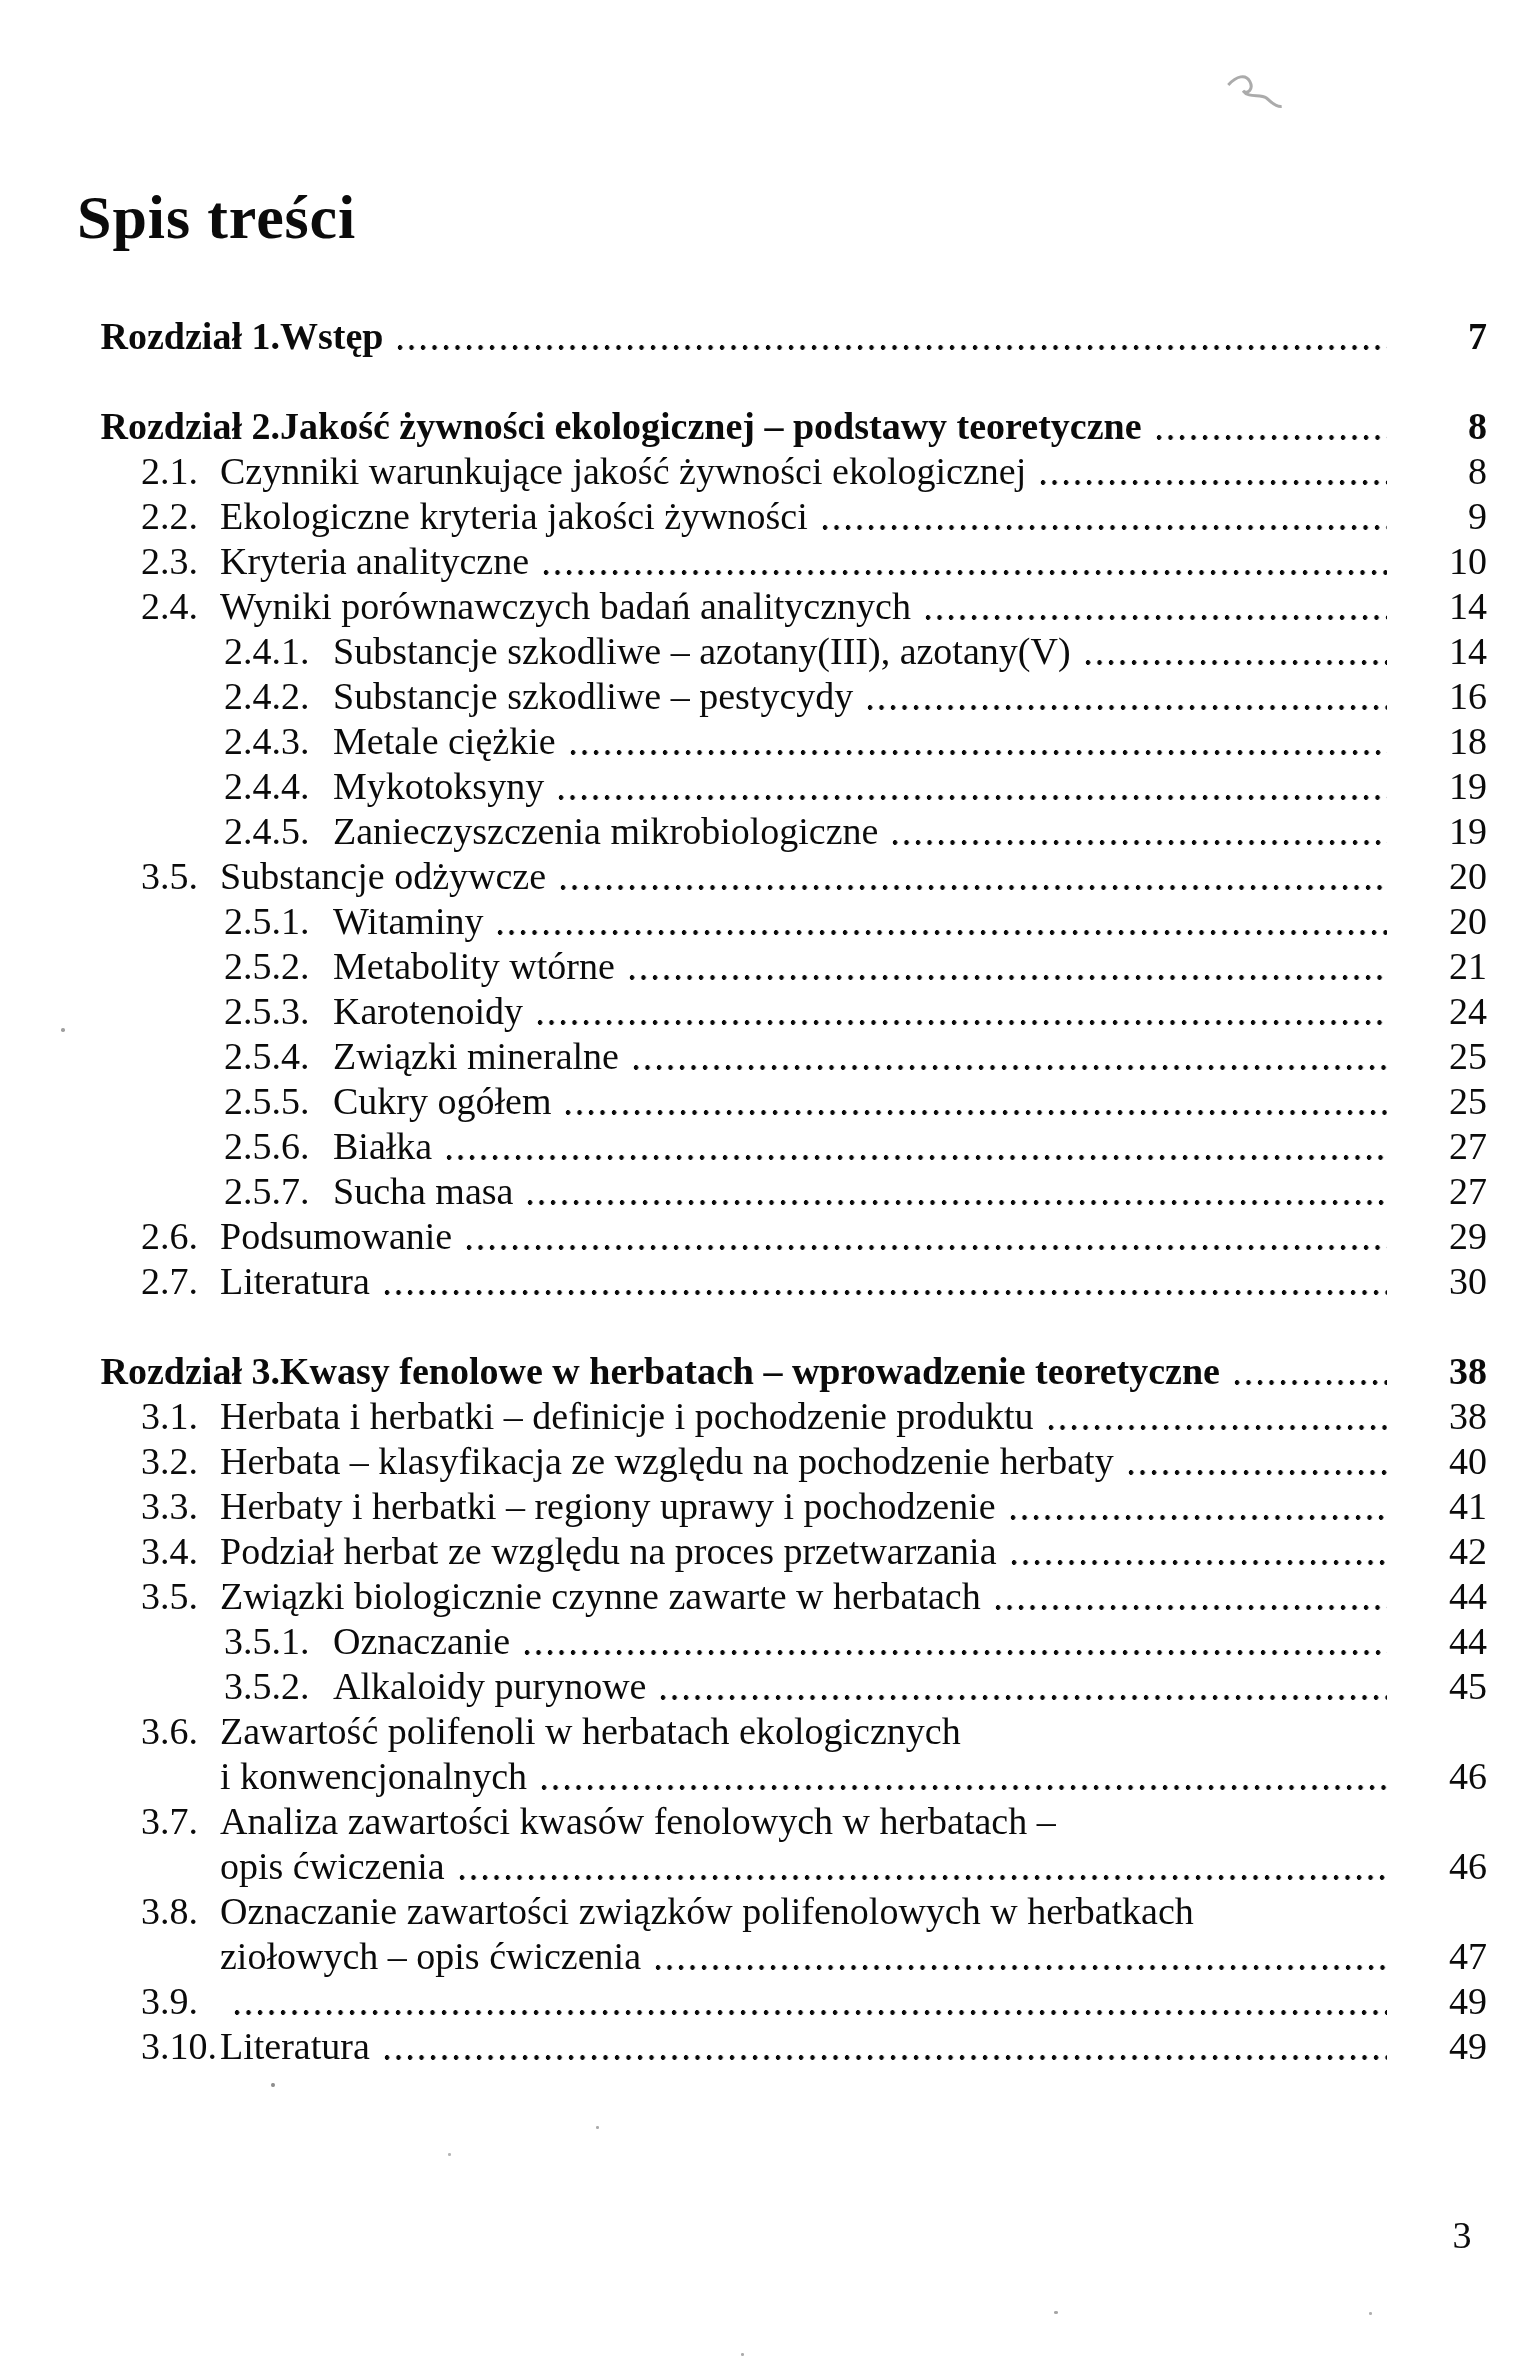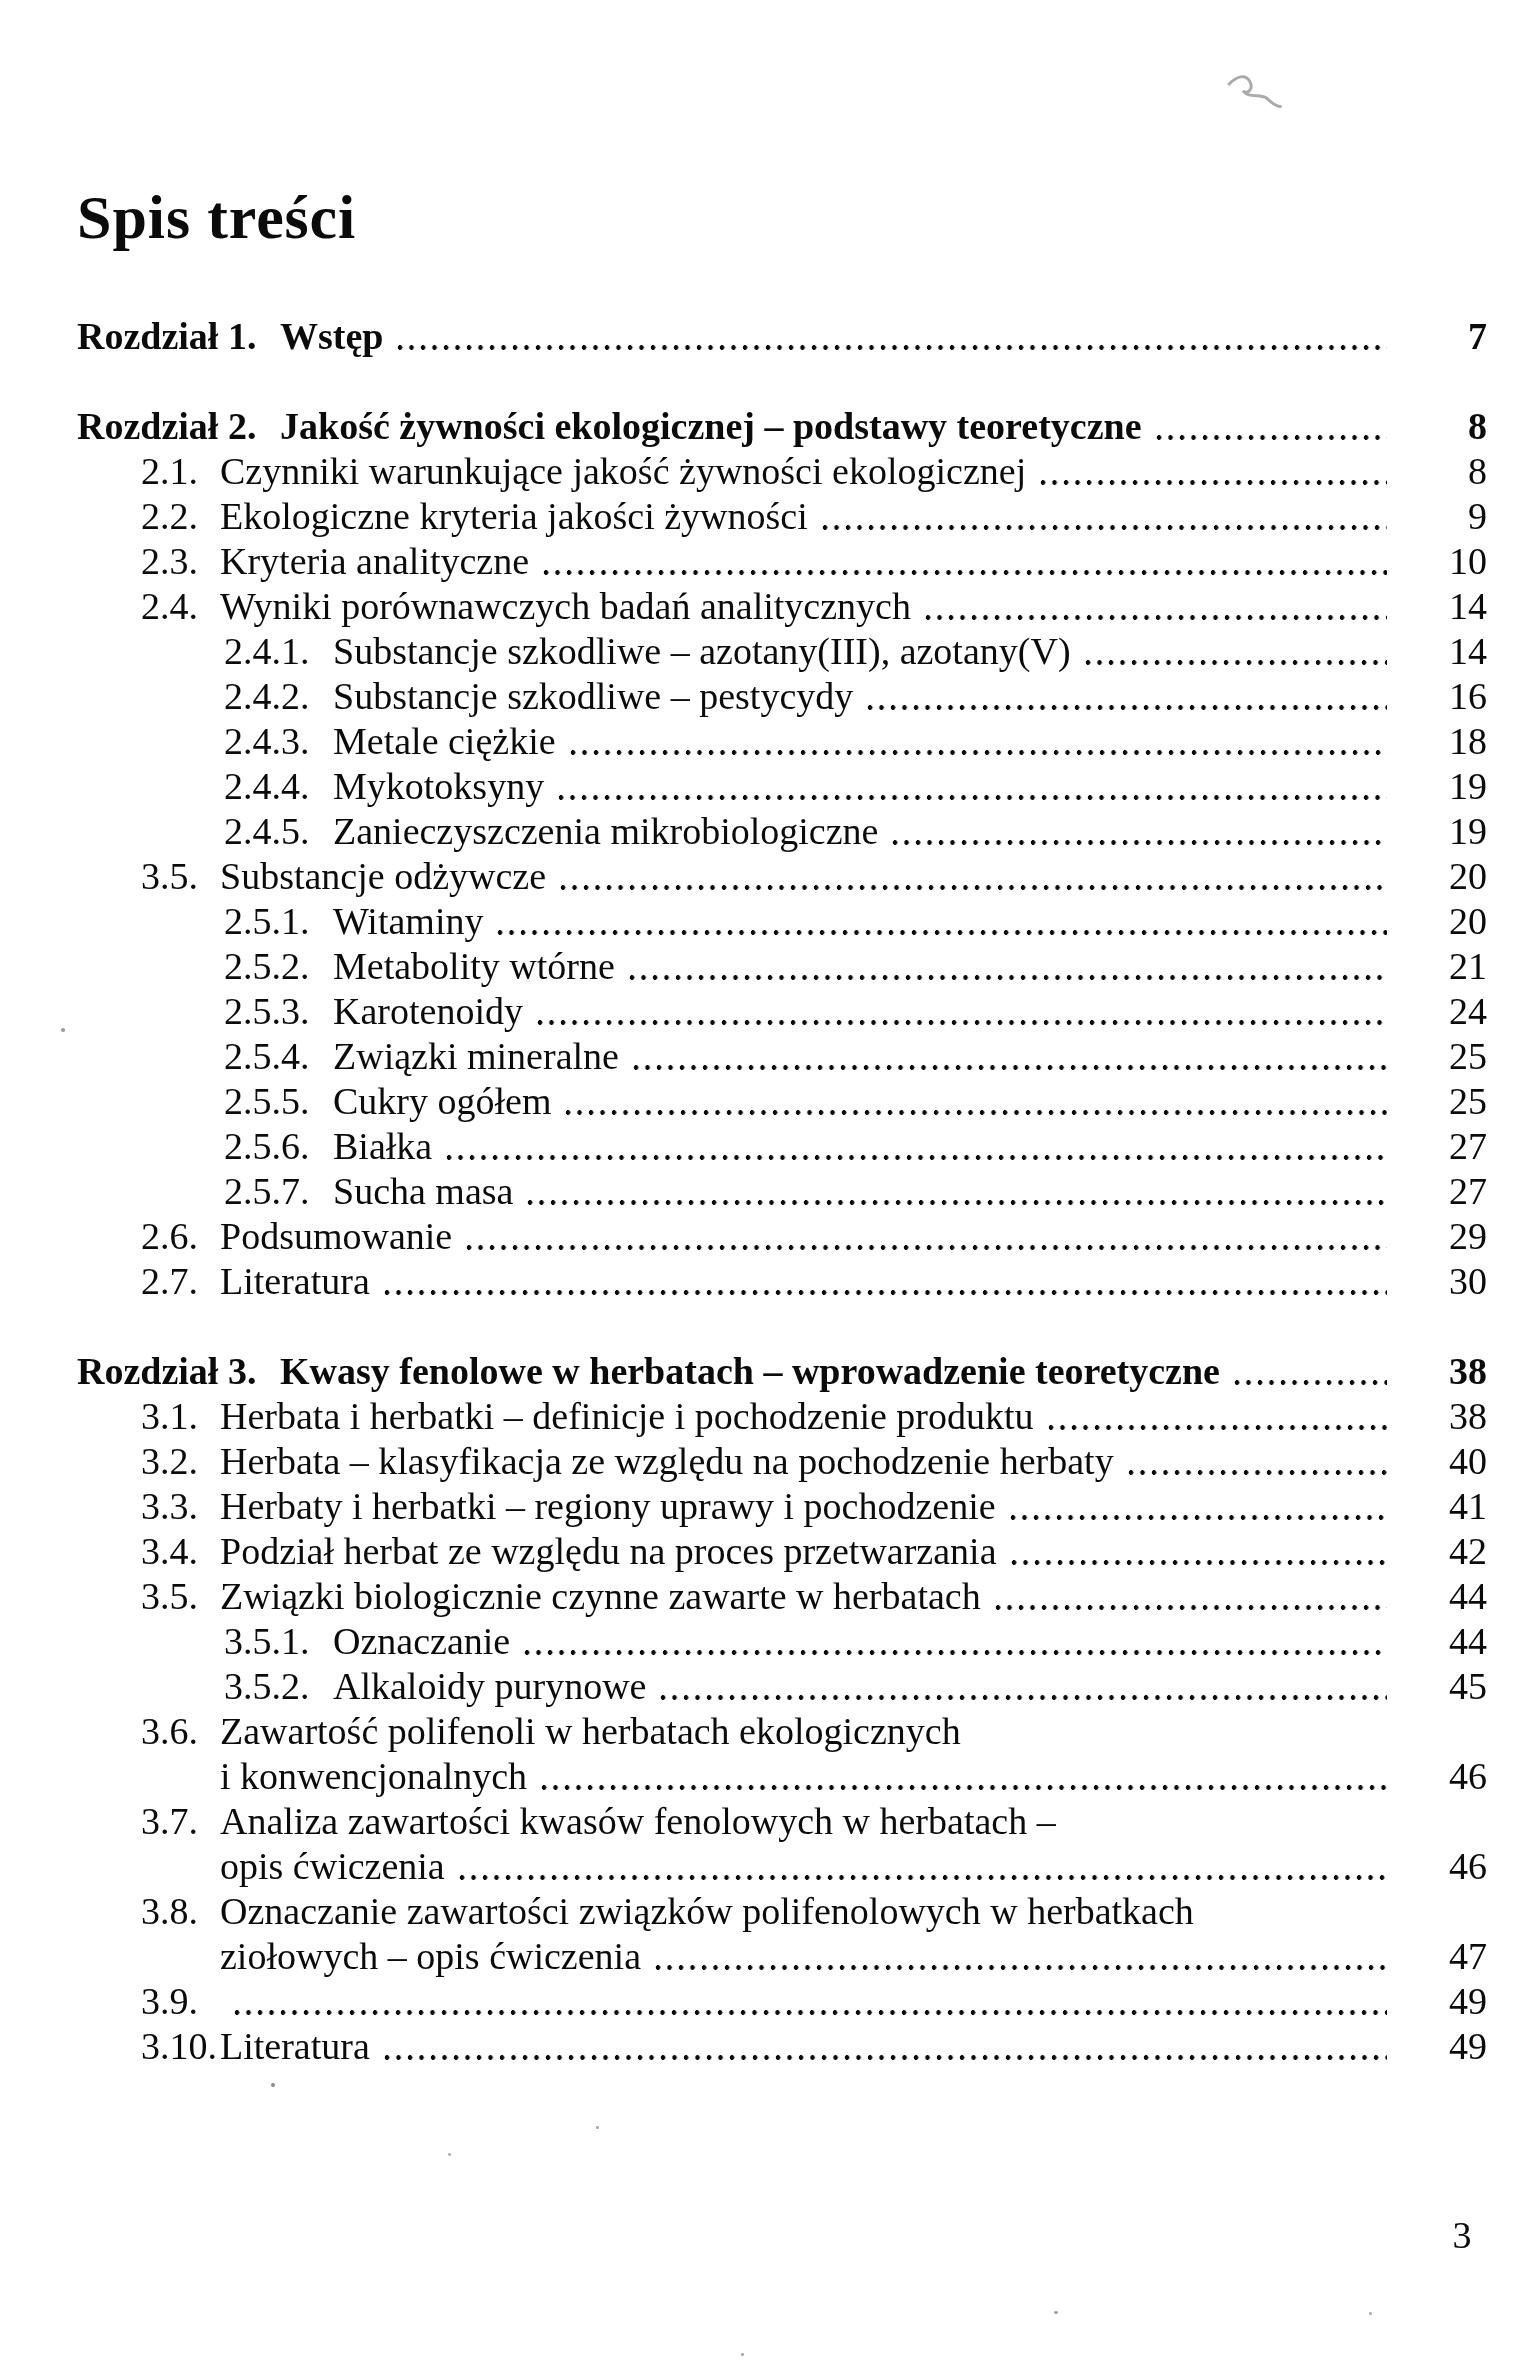--- a/index.html
+++ b/index.html
@@ -26,21 +26,21 @@
   .toc { margin-top: 62px; }
   .row {
     display: flex;
     flex-wrap: nowrap;
     align-items: stretch;
     font-size: 38px;
     line-height: 45px;
   }
   .row.b { font-weight: 700; }
   .row.gap { margin-top: 45px; }
-  .lvl0 .num { flex: 0 0 203px; }
+  .lvl0 .num { flex: 0 0 203px; text-align: right; }
   .lvl1 { padding-left: 64px; }
   .lvl1 .num { flex: 0 0 79px; }
   .lvl2 { padding-left: 147px; justify-content: space-between; }
   .lvl2 .num { flex: 0 0 109px; }
   .num { white-space: nowrap; }
   .text { white-space: nowrap; flex: 0 1 auto; }
   .dots {
     flex: 1 1 0;
     min-width: 0;
     margin: 0 17.4px 0 14px;

